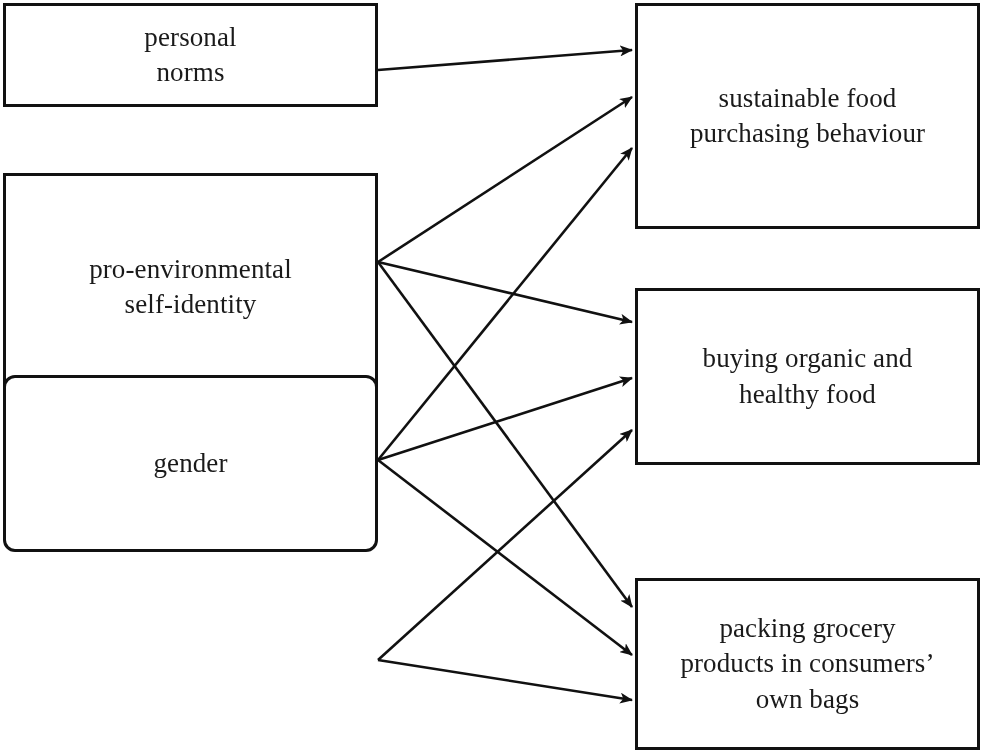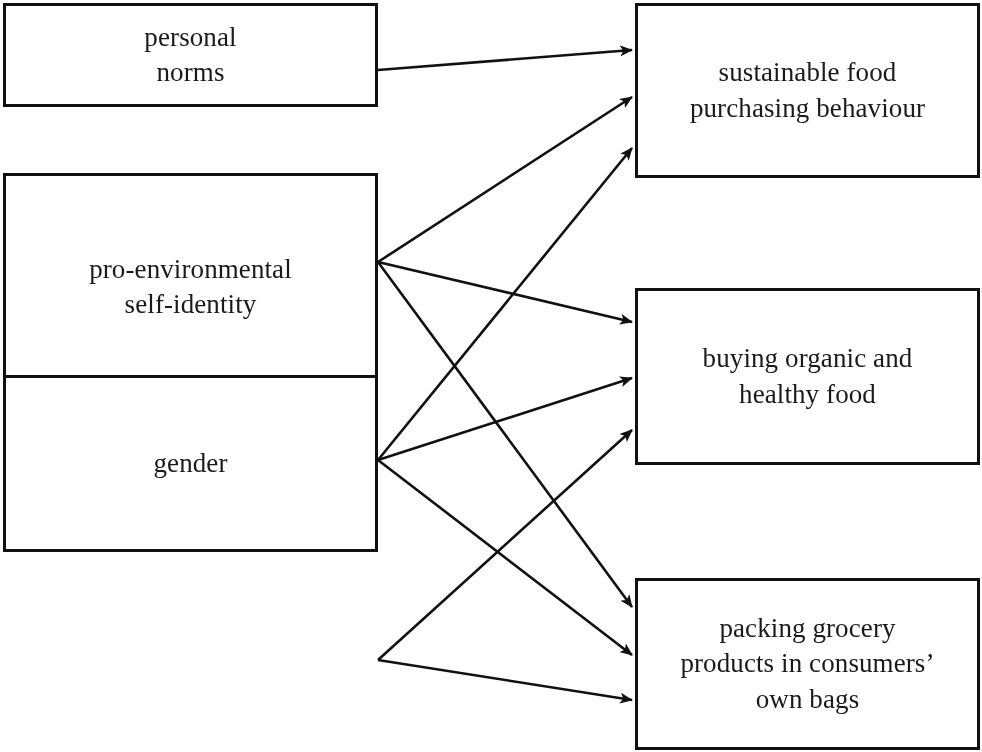--- a/index.html
+++ b/index.html
@@ -68,25 +68,25 @@
   </svg>
 
   <div class="node" style="left: 3px; top: 3px; width: 375px; height: 104px; border-color: rgb(17, 17, 17); color: rgb(26, 26, 26);">
     <span class="node-label">personal
 norms</span>
   </div>
   <div class="node" style="left: 3px; top: 173px; width: 375px; height: 228px; border-color: rgb(17, 17, 17); color: rgb(26, 26, 26);">
     <span class="node-label">pro-environmental
 self-identity</span>
   </div>
-  <div class="node" style="left: 3px; top: 375px; width: 375px; height: 177px; border-color: rgb(17, 17, 17); color: rgb(26, 26, 26);">
+  <div class="node" style="left: 3px; top: 375px; width: 375px; height: 177px; border-color: rgb(17, 17, 17); color: rgb(26, 26, 26); border-radius: 12px;">
     <span class="node-label">gender</span>
   </div>
 
-  <div class="node" style="left: 635px; top: 3px; width: 345px; height: 175px; border-color: rgb(17, 17, 17); color: rgb(26, 26, 26);">
+  <div class="node" style="left: 635px; top: 3px; width: 345px; height: 226px; border-color: rgb(17, 17, 17); color: rgb(26, 26, 26);">
     <span class="node-label">sustainable food
 purchasing behaviour</span>
   </div>
   <div class="node" style="left: 635px; top: 288px; width: 345px; height: 177px; border-color: rgb(17, 17, 17); color: rgb(26, 26, 26);">
     <span class="node-label">buying organic and
 healthy food</span>
   </div>
   <div class="node" style="left: 635px; top: 578px; width: 345px; height: 172px; border-color: rgb(17, 17, 17); color: rgb(26, 26, 26);">
     <span class="node-label">packing grocery
 products in consumers’

